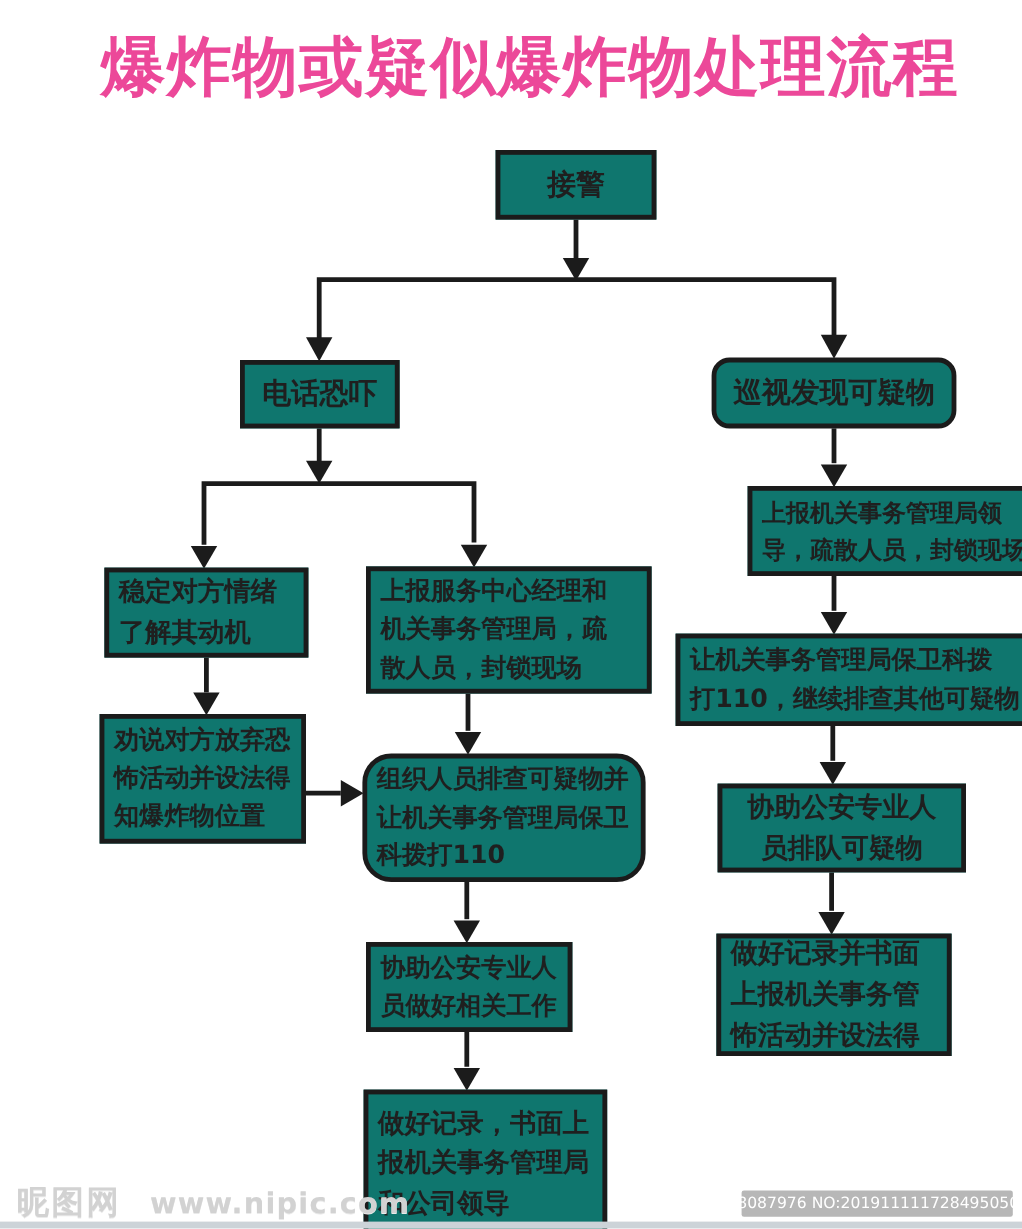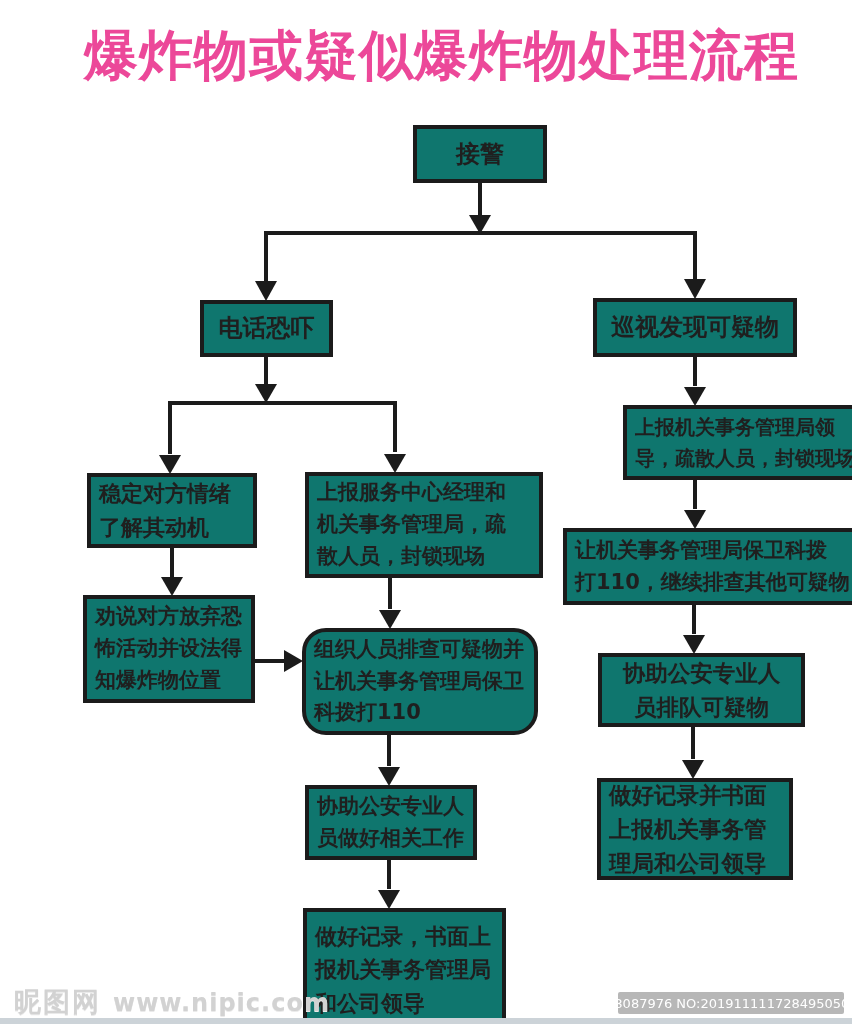--- a/index.html
+++ b/index.html
@@ -25,21 +25,21 @@
   .node .node-text{white-space:pre-line;text-align:left;width:100%;}
   .node.center{justify-content:center;}
   .node.center .node-text{text-align:center;}
   svg.connectors{position:absolute;left:0;top:0;}
   .footer-bar{
     position:absolute;left:0;top:1018px;width:852px;height:6px;
     background:#ccd3d8;
   }
   .watermark{
     position:absolute;left:14px;top:984px;
-    display:flex;align-items:baseline;gap:12px;
+    display:flex;align-items:baseline;gap:24px;
     color:#d2d2d2;font-weight:700;
     text-shadow:0 1px 0 #eaeaea;
     user-select:none;
   }
   .watermark .wm-logo{font-size:27px;letter-spacing:2px;}
   .watermark .wm-url{font-size:24px;letter-spacing:1px;text-align:right;}
   .id-badge{
     position:absolute;left:618px;top:992px;width:226px;height:22px;
     background:#b7b7b7;border-radius:2px;
     color:#ffffff;font-size:13px;
@@ -121,21 +121,21 @@
   </svg>
 
   <div class="node center" style="left:413px;top:125px;width:134px;height:58px;font-size:24px;">
     <span class="node-text">接警</span>
   </div>
 
   <div class="node center" style="left:200px;top:300px;width:133px;height:57px;font-size:24px;">
     <span class="node-text">电话恐吓</span>
   </div>
 
-  <div class="node center" style="left:593px;top:298px;width:204px;height:59px;font-size:24px;">
+  <div class="node center" style="left:593px;top:298px;width:204px;height:59px;font-size:24px;border-radius:15px;">
     <span class="node-text">巡视发现可疑物</span>
   </div>
 
   <div class="node" style="left:87px;top:473px;width:170px;height:75px;font-size:22px;">
     <span class="node-text">稳定对方情绪
 了解其动机</span>
   </div>
 
   <div class="node" style="left:83px;top:595px;width:172px;height:108px;font-size:21px;">
     <span class="node-text">劝说对方放弃恐
@@ -177,21 +177,21 @@
   </div>
 
   <div class="node center" style="left:598px;top:653px;width:207px;height:74px;font-size:22.5px;">
     <span class="node-text">协助公安专业人
 员排队可疑物</span>
   </div>
 
   <div class="node" style="left:597px;top:778px;width:196px;height:102px;font-size:22.5px;">
     <span class="node-text">做好记录并书面
 上报机关事务管
-理局和公司领导</span>
+怖活动并设法得</span>
   </div>
 
   <div class="watermark">
     <span class="wm-logo">昵图网</span>
     <span class="wm-url">www.nipic.com</span>
   </div>
 
   <div class="id-badge">ID:8087976 NO:20191111172849505085</div>
 
   <div class="footer-bar"></div>

